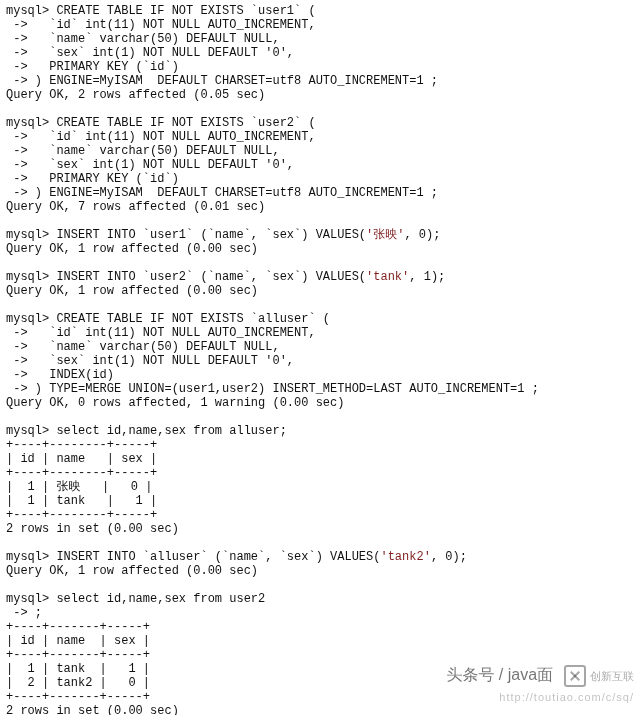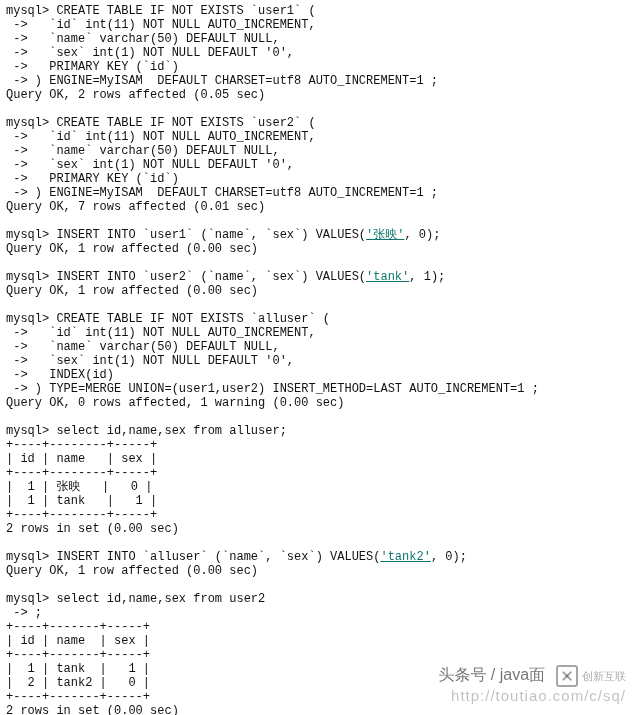--- a/index.html
+++ b/index.html
@@ -13,33 +13,33 @@
   }
   pre {
     margin: 0;
     padding: 4px 6px;
     font-family: Consolas, Menlo, "Courier New", monospace;
     font-size: 12px;
     line-height: 14px;
     color: #111111;
     white-space: pre;
   }
-  .str { color: #0f766e; text-decoration: underline; } 
+  .str { color: #7f1d1d; } 
   .watermark {
     position: absolute;
-    right: 14px;
+    right: 6px;
     bottom: 10px;
     font-family: -apple-system, "Segoe UI", Arial, "Microsoft YaHei", sans-serif;
     font-size: 16px;
     color: rgba(0,0,0,0.55);
     text-align: right;
     pointer-events: none;
   }
   .watermark .sub {
-    font-size: 15px;
+    font-size: 11px;
     color: rgba(0,0,0,0.25);
     letter-spacing: 1px;
   }
   .watermark .logo {
     display: inline-block;
     vertical-align: middle;
     margin-left: 6px;
     width: 18px; height: 18px;
     border: 2px solid rgba(0,0,0,0.35);
     border-radius: 3px;

